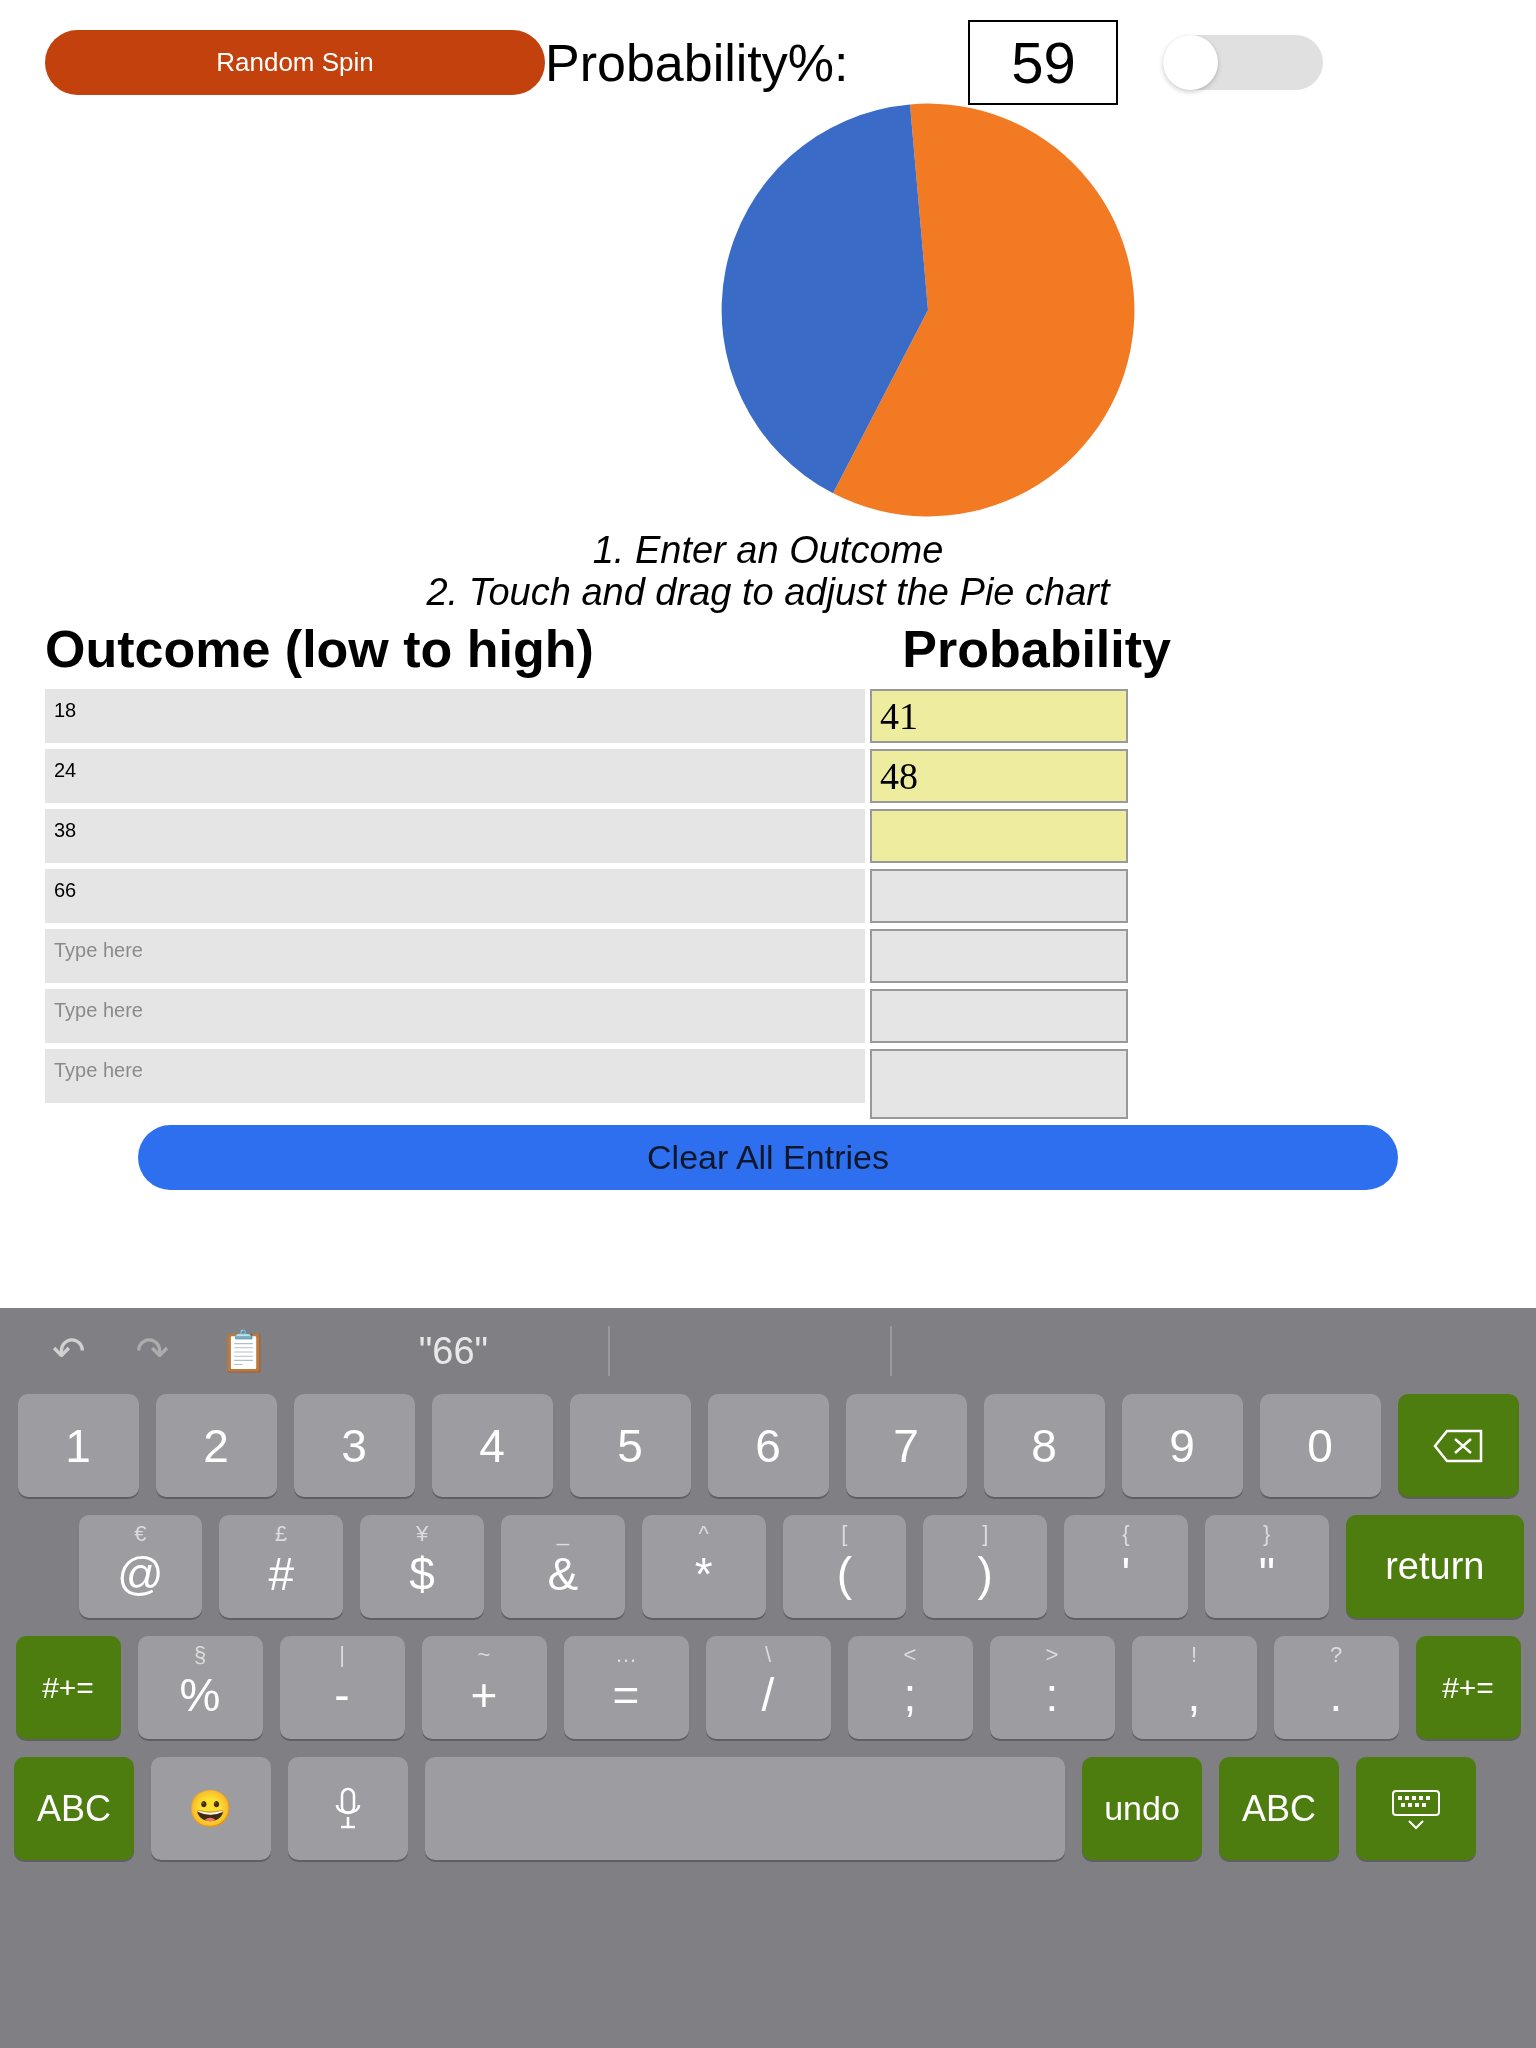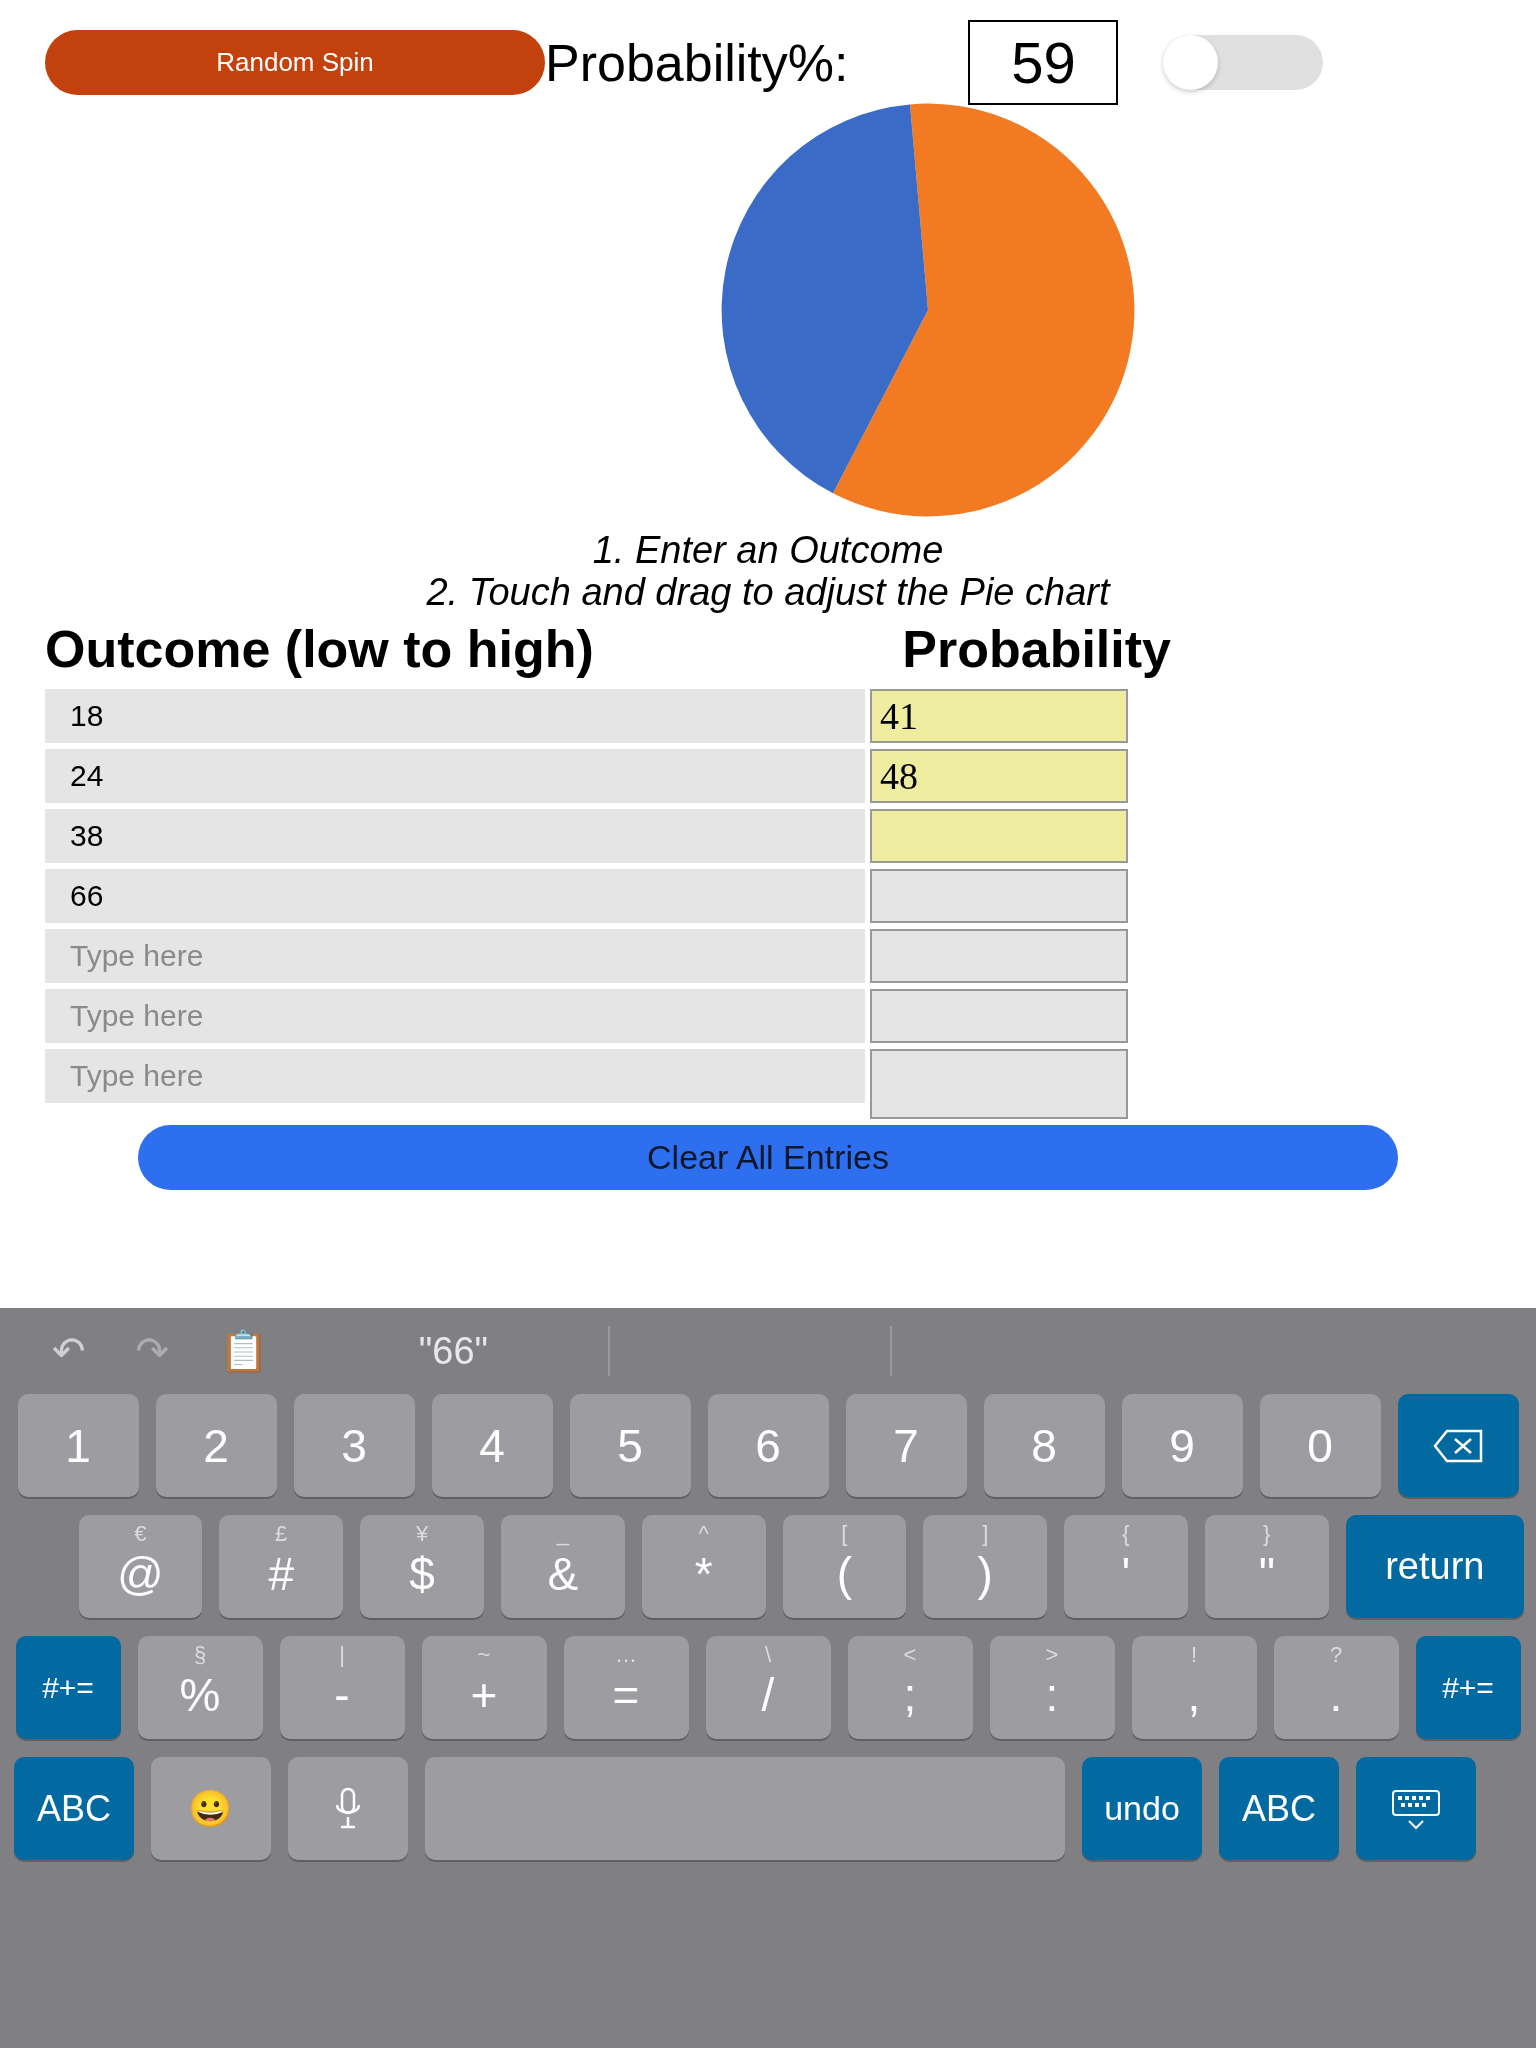--- a/index.html
+++ b/index.html
@@ -92,22 +92,22 @@
 }
 .row {
   display: flex;
   margin-bottom: 6px;
   align-items: stretch;
 }
 .outcome-cell {
   background: #e5e5e5;
   width: 820px;
   height: 54px;
-  font-size: 30px;
-  padding: 10px 25px;
+  font-size: 20px;
+  padding: 10px 9px;
   border: none;
 }
 .outcome-cell.placeholder { color: #8a8a8a; }
 .prob-cell {
   margin-left: 5px;
   width: 258px;
   height: 54px;
   background: #e5e5e5;
   border: 2px solid #999;
   font-size: 38px;
@@ -169,21 +169,21 @@
   color: #fff;
   border-radius: 10px;
   font-size: 46px;
   display: flex;
   flex-direction: column;
   align-items: center;
   justify-content: center;
   box-shadow: 0 2px 0 rgba(0,0,0,0.25);
   position: relative;
 }
-.key.dark { background: #0369a1; }
+.key.dark { background: #4d7c0f; }
 .key .sec { font-size: 22px; color: #dcdcdc; position: absolute; top: 6px; }
 .r1 .key { width: 121px; height: 103px; }
 .r2 .key { width: 125px; height: 103px; }
 .r2 .key.ret { width: 180px; font-size: 38px; }
 .r2 .lead { width: 50px; }
 .r3 .key { width: 125px; height: 103px; }
 .r3 .key.side { width: 105px; font-size: 30px; }
 .r4 { justify-content: flex-start; padding: 0 2px; }
 .r4 .key { height: 103px; width: 120px; font-size: 36px; }
 .r4 .key.space { width: 640px; }

